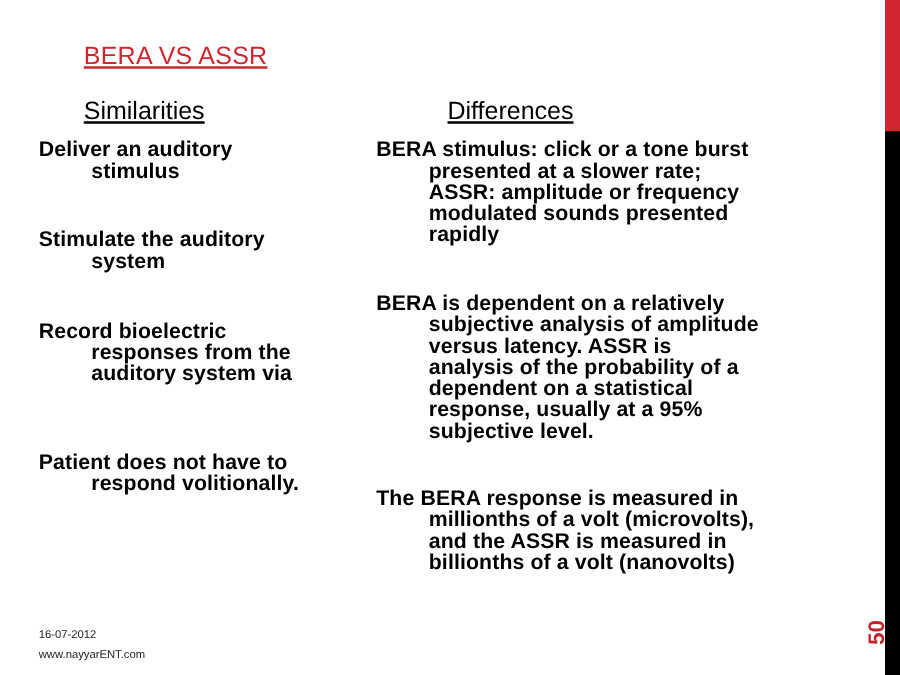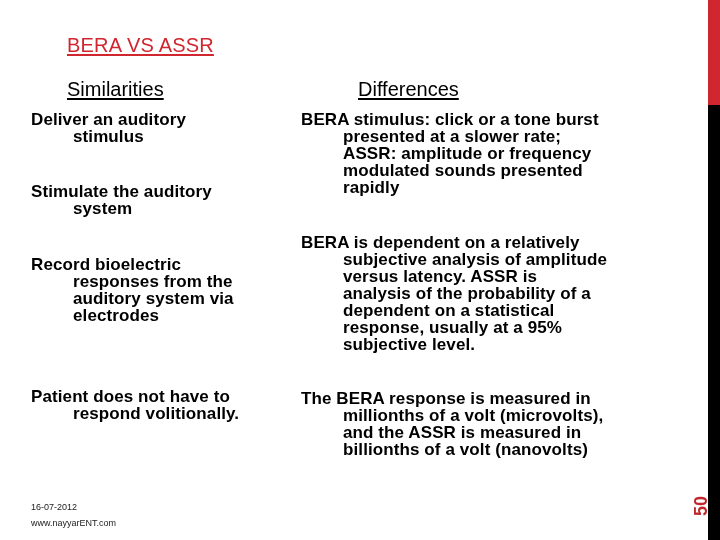--- a/index.html
+++ b/index.html
@@ -44,21 +44,21 @@
       font-weight: bold;
       line-height: 17px;
       letter-spacing: 0.1px;
     }
     .item .first { display: block; }
     .item .rest { display: block; padding-left: 42px; }
 
     .sim-1 { left: 31px; top: 111px; }
     .sim-2 { left: 31px; top: 183px; }
     .sim-3 { left: 31px; top: 256px; }
-    .sim-4 { left: 31px; top: 361px; margin-top: 27px; }
+    .sim-4 { left: 31px; top: 361px; }
 
     .diff-1 { left: 301px; top: 111px; }
     .diff-2 { left: 301px; top: 234px; }
     .diff-3 { left: 301px; top: 390px; }
 
     .footer-date {
       position: absolute;
       left: 31px;
       top: 502px;
       font-size: 9px;
@@ -119,21 +119,20 @@
   <span class="rest">stimulus</span>
 </div>
 <div class="item sim-2">
   <span class="first">Stimulate the auditory</span>
   <span class="rest">system</span>
 </div>
 <div class="item sim-3">
   <span class="first">Record bioelectric</span>
   <span class="rest">responses from the</span>
   <span class="rest">auditory system via</span>
-  <span class="rest">electrodes</span>
 </div>
 <div class="item sim-4">
   <span class="first">Patient does not have to</span>
   <span class="rest">respond volitionally.</span>
 </div>
 
 <div class="item diff-1">
   <span class="first">BERA stimulus: click or a tone burst</span>
   <span class="rest">presented at a slower rate;</span>
   <span class="rest">ASSR: amplitude or frequency</span>

